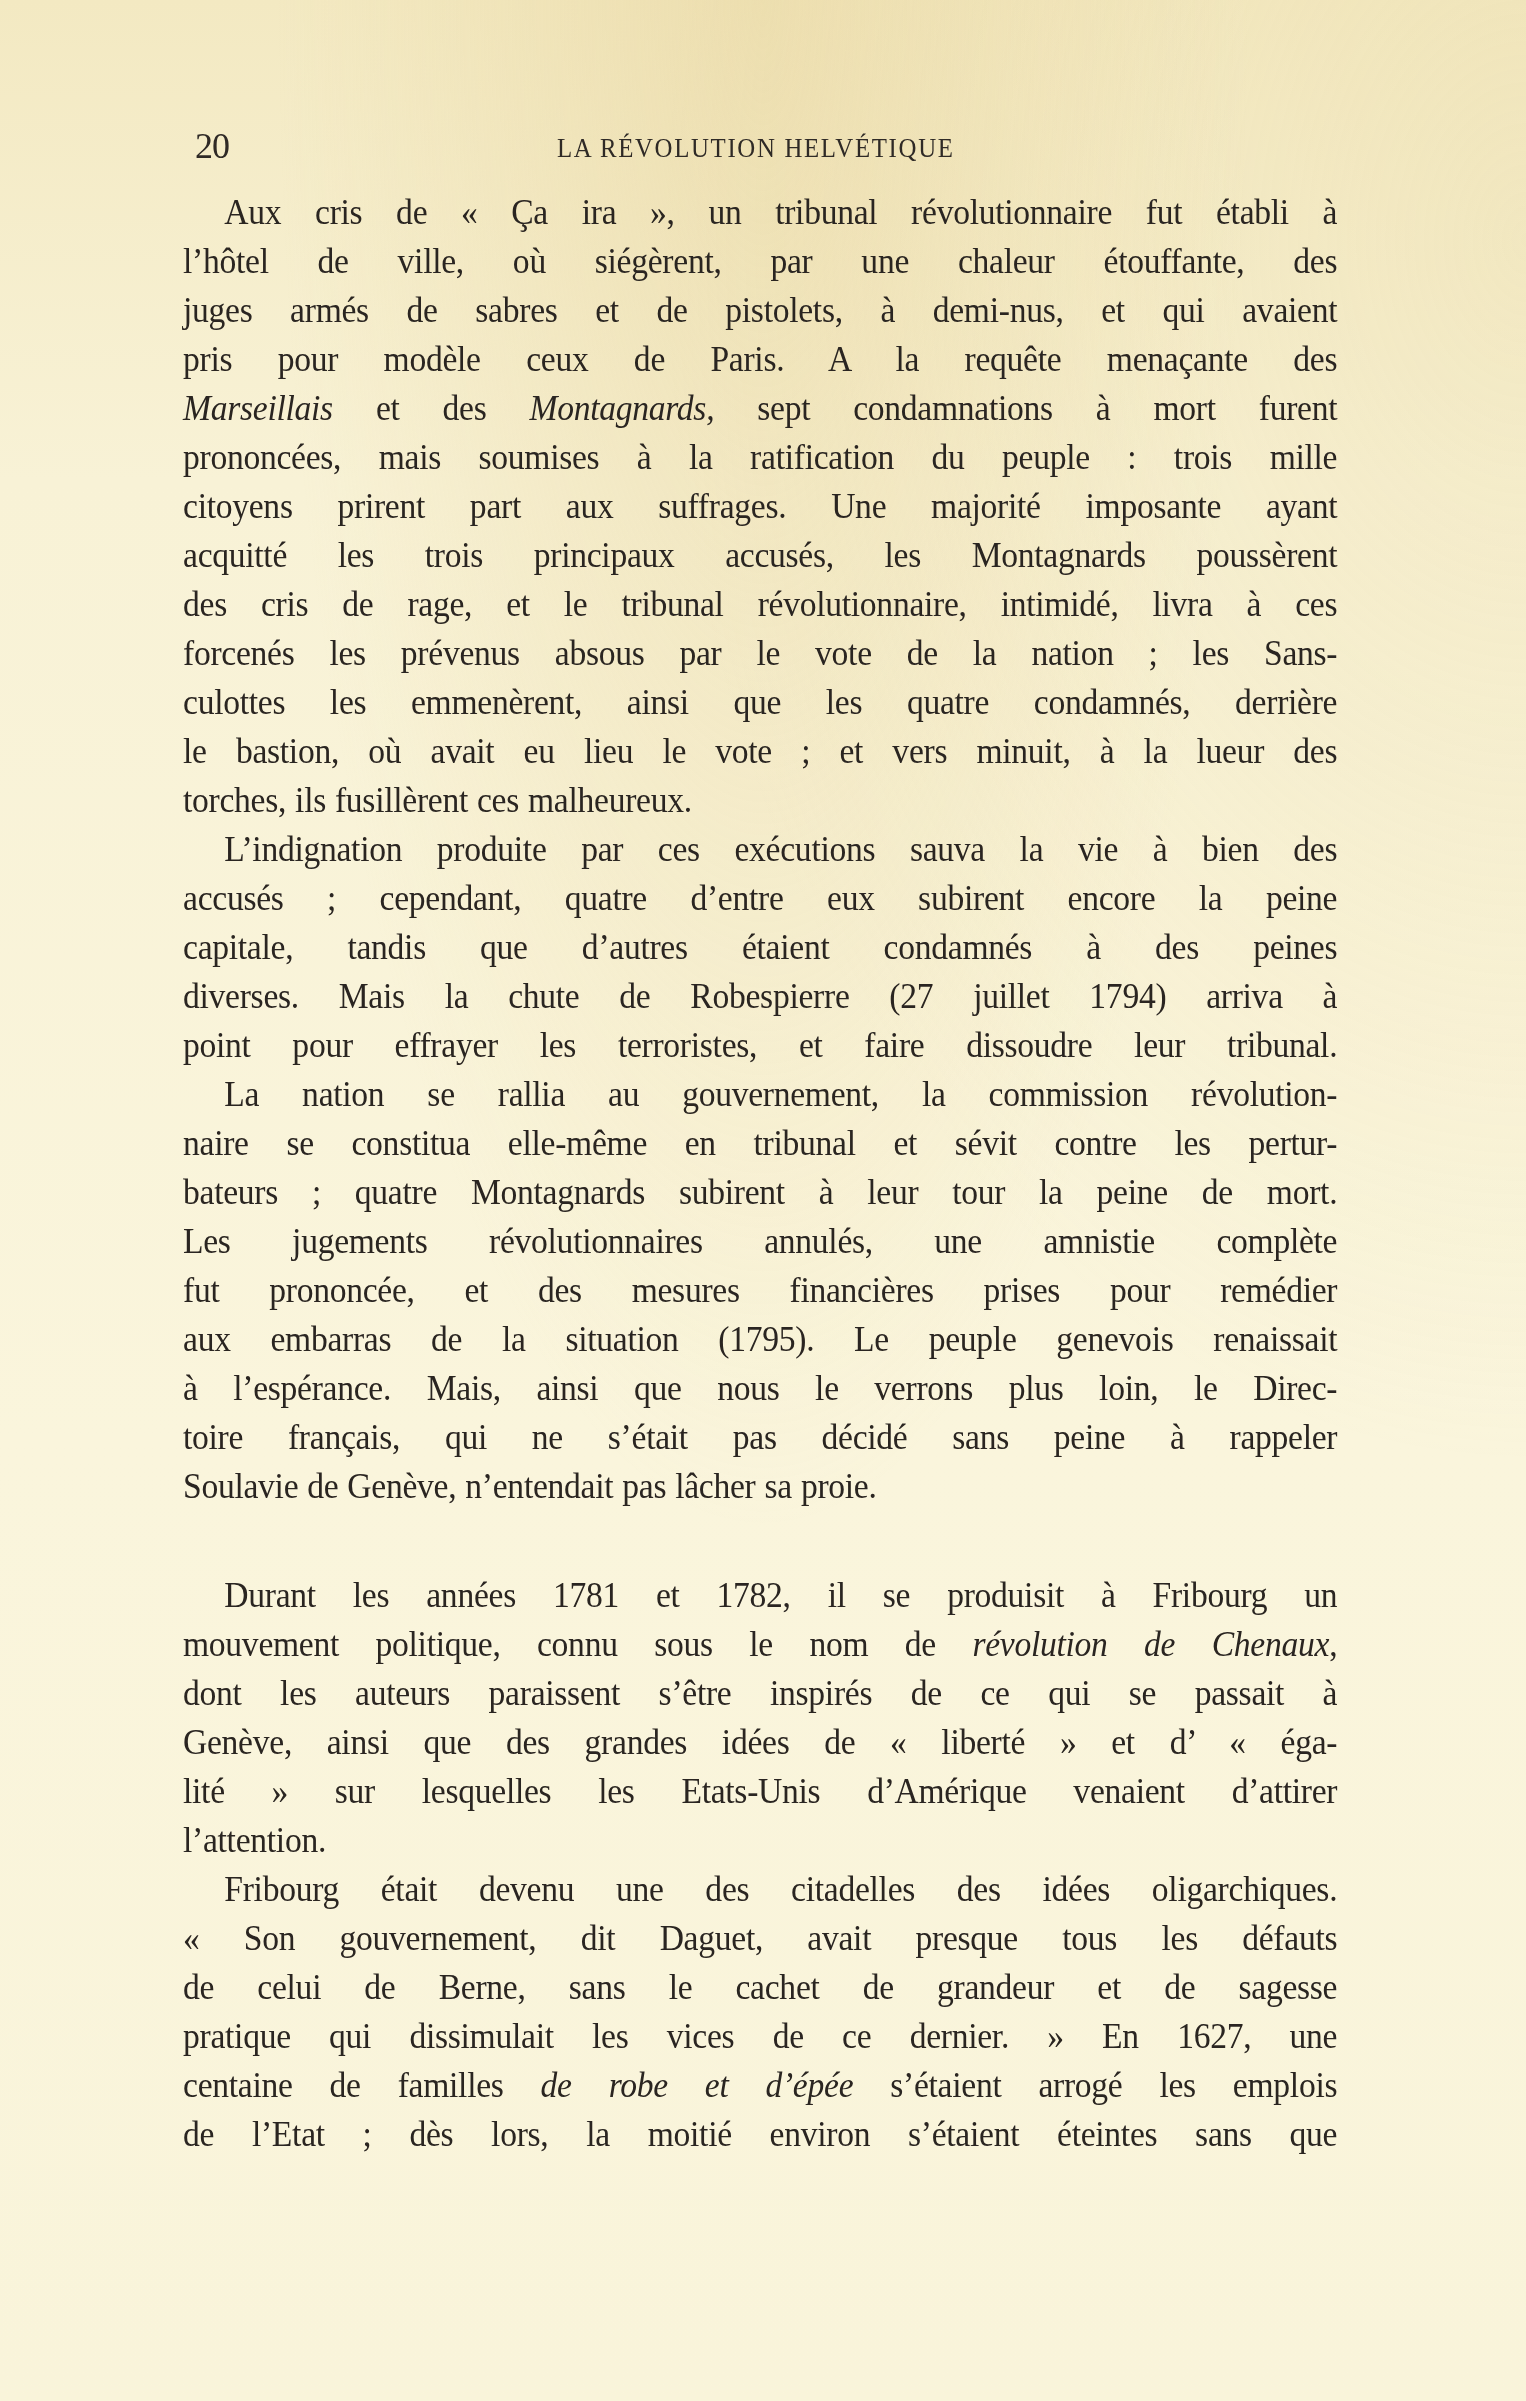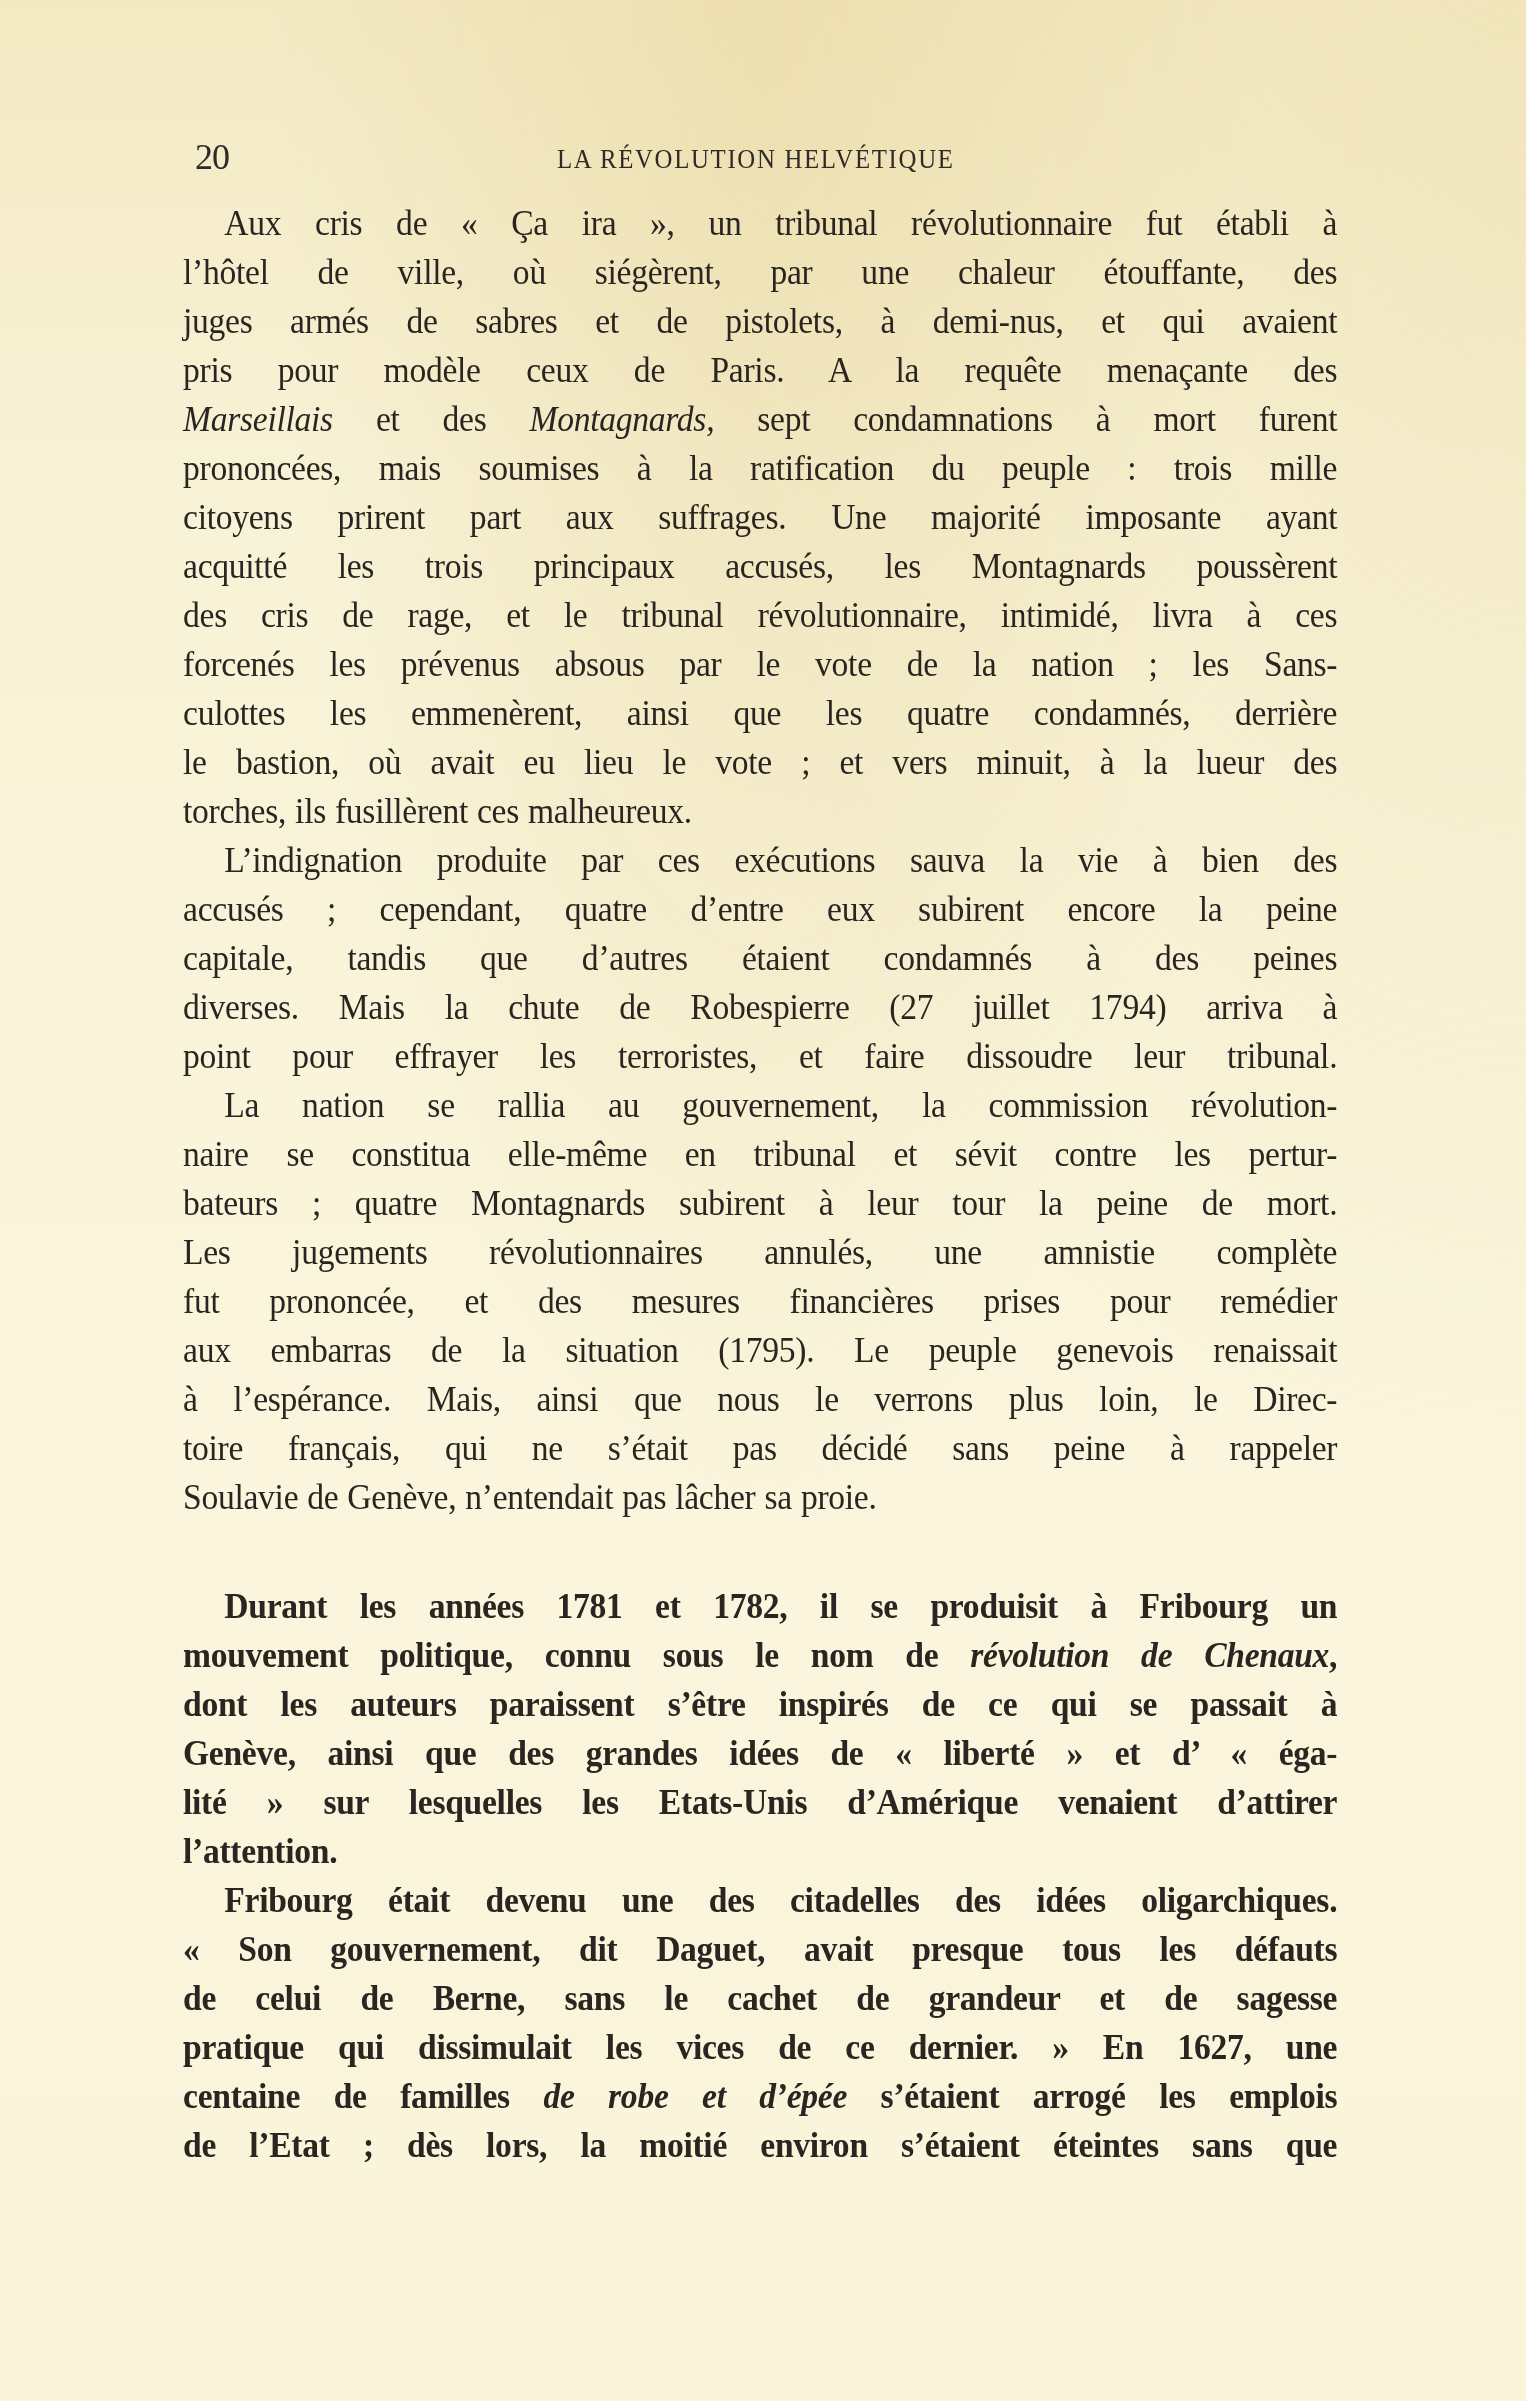--- a/index.html
+++ b/index.html
@@ -15,21 +15,21 @@
       background-image:
         radial-gradient(ellipse at 50% 0%, rgba(232, 214, 160, 0.55) 0%, rgba(247, 241, 210, 0) 45%),
         radial-gradient(ellipse at 100% 10%, rgba(235, 220, 170, 0.35) 0%, rgba(247, 241, 210, 0) 40%),
         linear-gradient(180deg, #f3e9c2 0%, #f8f2d6 20%, #faf5dc 60%, #f9f4da 100%);
       font-family: "Liberation Serif", "DejaVu Serif", serif;
       color: #2b2622;
     }
     .page {
       position: absolute;
       left: 0;
-      top: 12px;
+      top: 1px;
       width: 1527px;
       height: 2077px;
     }
     .running-head {
       position: absolute;
       top: 118px;
       left: 195px;
       width: 1147px;
       height: 54px;
     }
@@ -78,21 +78,21 @@
       padding-left: 43px;
       box-sizing: border-box;
     }
     .line.last {
       text-align-last: left;
     }
     .line .it {
       font-style: italic;
     }
     .block-1 { top: 188px; }
-    .block-2 { top: 1571px; font-weight: bold; }
+    .block-2 { top: 1571px; }
   </style>
 </head>
 <body>
 
 <div class="page">
 
   <div class="running-head">
     <span class="page-number">20</span>
     <span class="running-title">LA RÉVOLUTION HELVÉTIQUE</span>
   </div>

